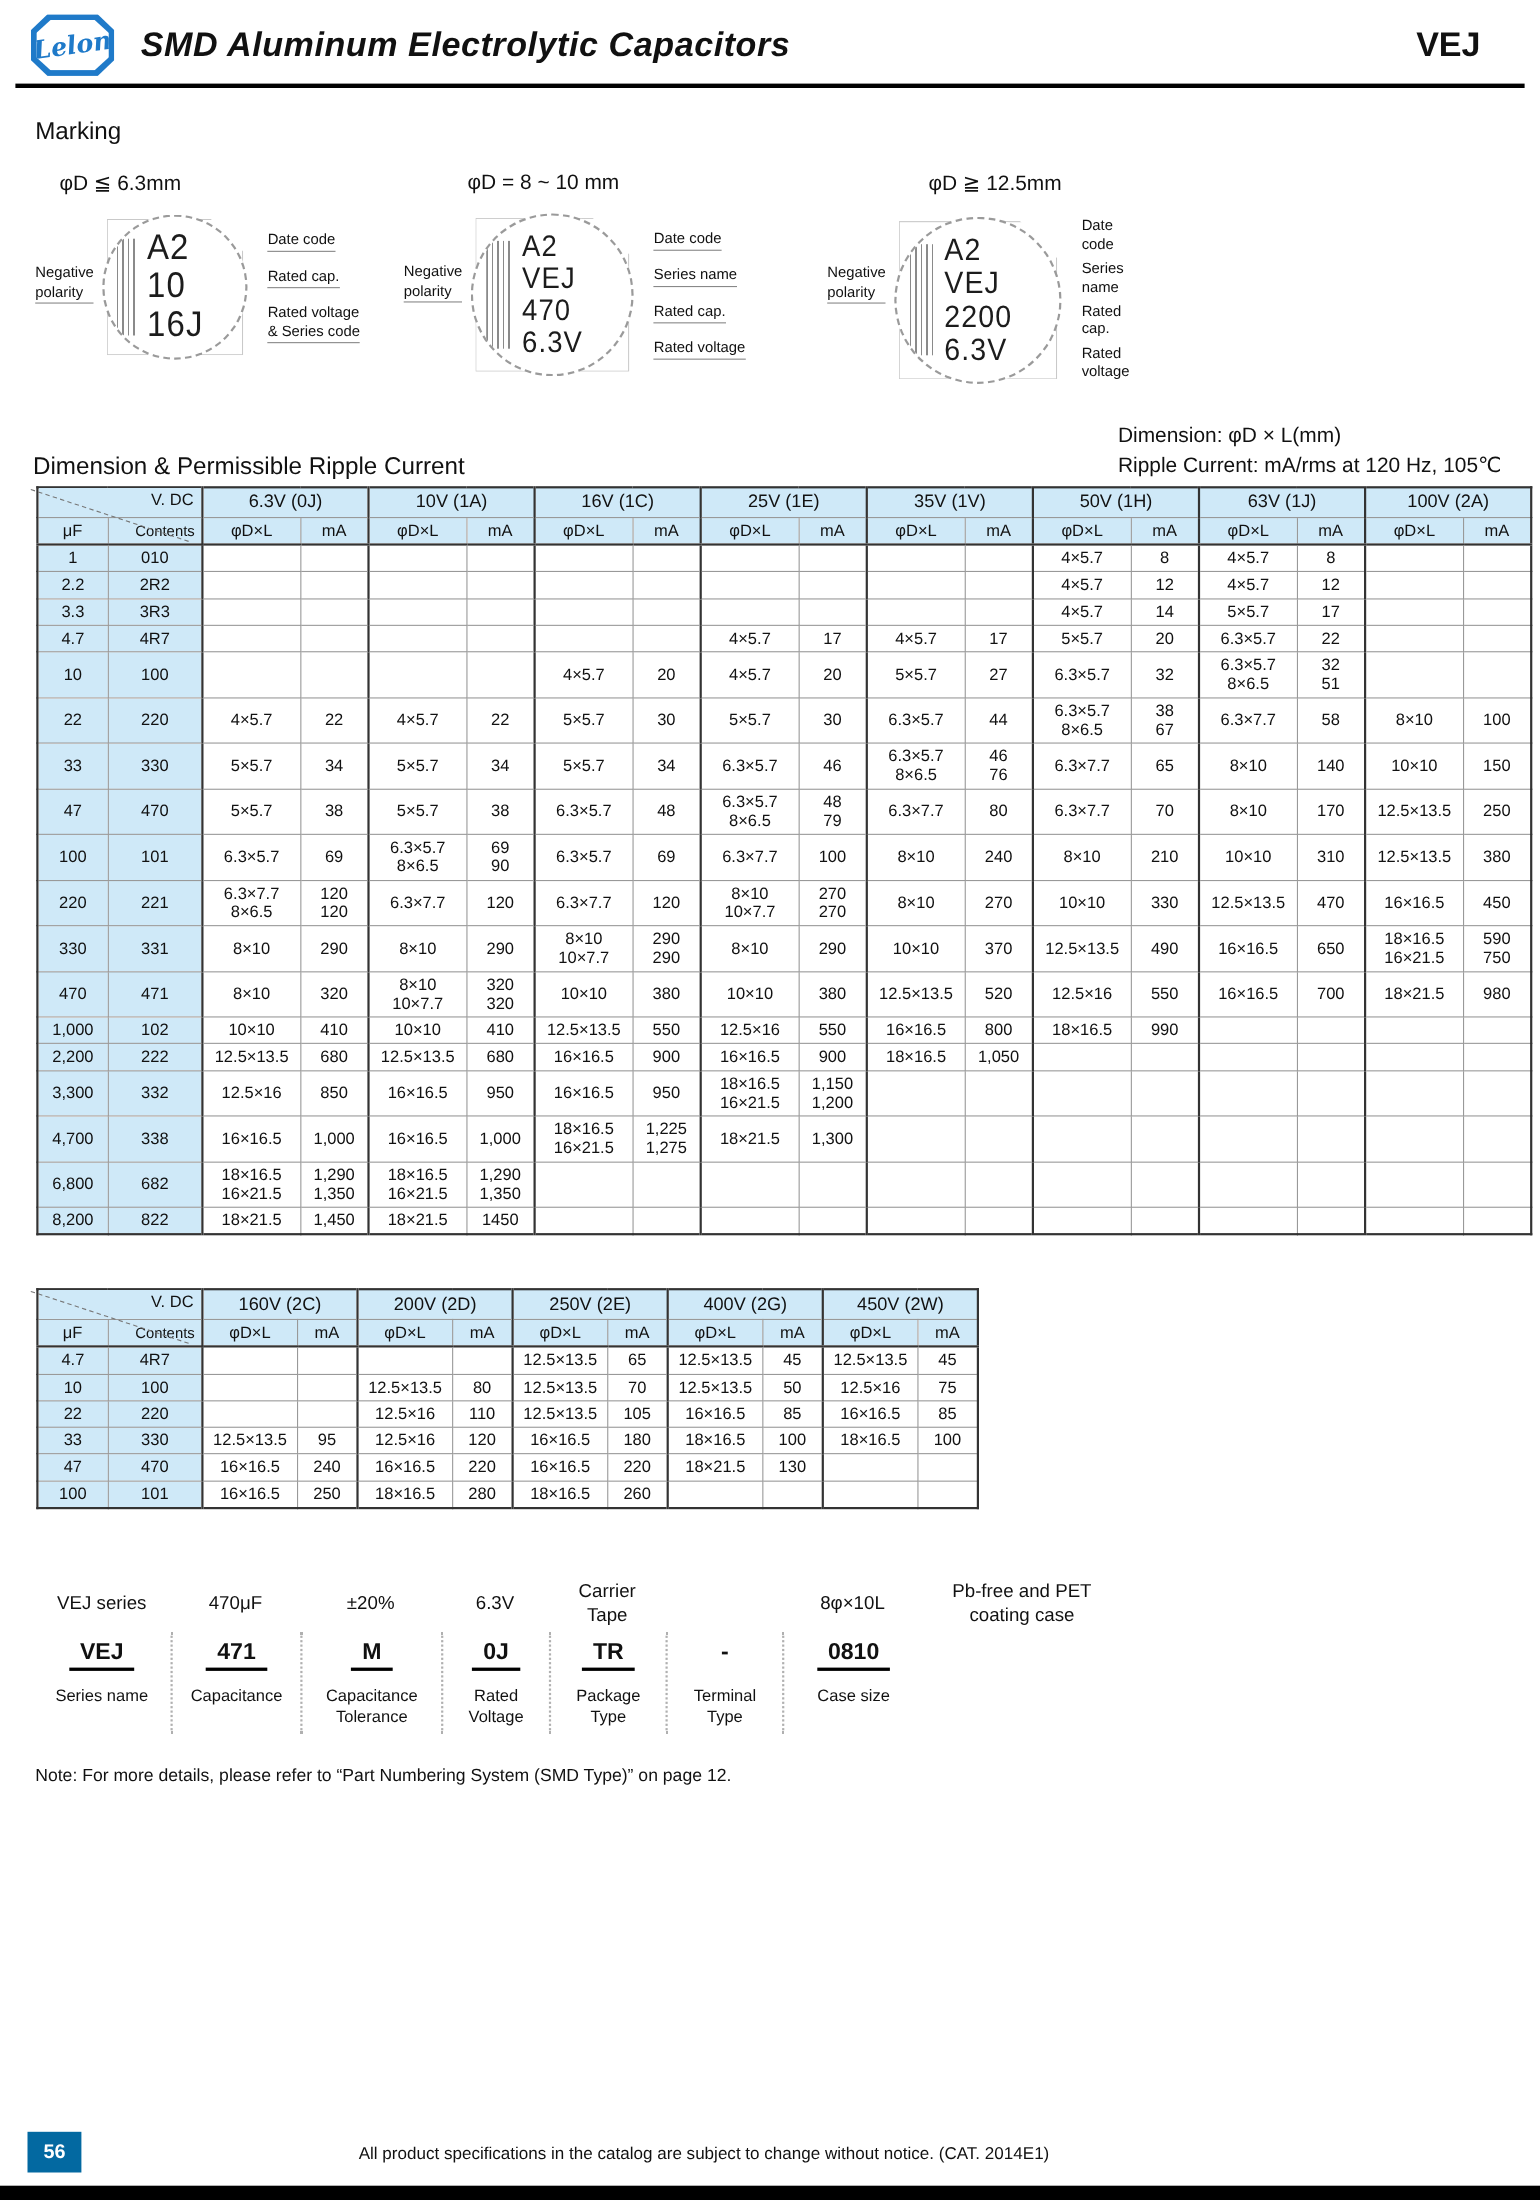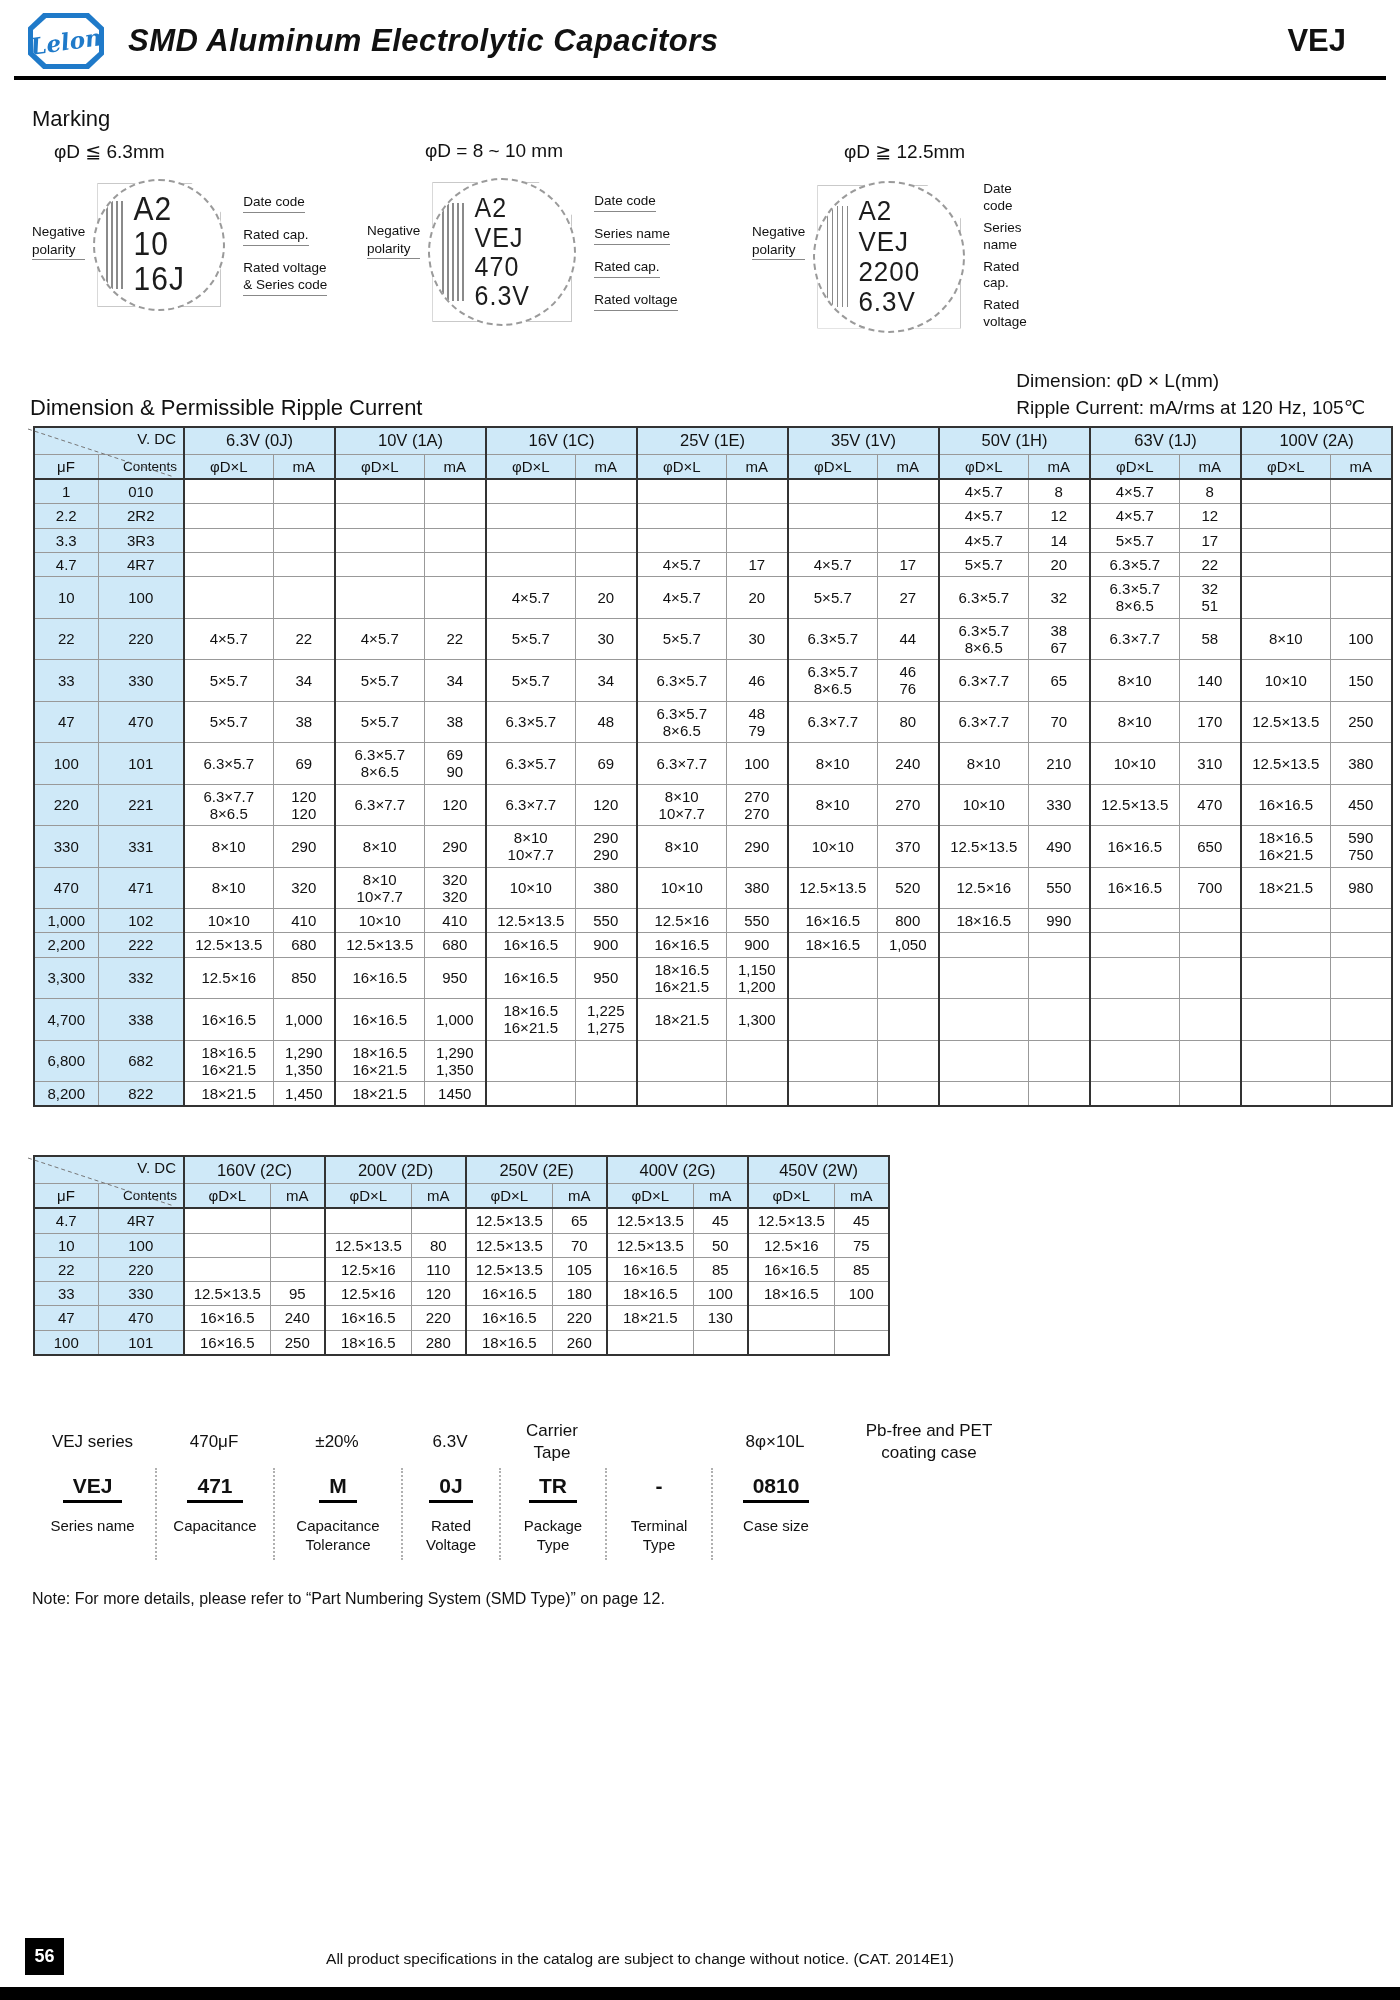--- a/index.html
+++ b/index.html
@@ -24,21 +24,21 @@
     color: #1f7ac9; font-size: 23px; transform: rotate(-8deg); }
   .title { font-size: 31px; font-weight: bold; font-style: italic; margin-left: 24px; letter-spacing: .5px; }
   .series { margin-left: auto; font-size: 31px; font-weight: bold; padding-right: 34px; }
   .header-rule { height: 4px; background: #000; margin: 4px 14px 0 14px; }
 
   
   .marking { margin: 26px 0 0 32px; }
   .marking-heading { font-size: 22px; }
   .diagrams { display: flex; margin-top: 8px; }
   .d1 { width: 335px; } .d2 { width: 385px; } .d3 { width: 390px; }
-  .size-label { font-size: 19px; margin: 0 0 16px 22px; }
+  .size-label { font-size: 19px; margin: 16px 0 16px 22px; }
   .d2 .size-label { margin-left: 58px; } .d3 .size-label { margin-left: 92px; }
   .dbody { display: flex; align-items: center; }
   .left-label { font-size: 13.5px; white-space: pre-line; line-height: 1.3;
     border-bottom: 1px solid #888; align-self: flex-start; margin-top: 44px; padding-bottom: 1px; }
   .cap { position: relative; flex: none; margin: 0 8px; }
   .d1 .cap { width: 132px; height: 132px; }
   .d2 .cap { width: 148px; height: 148px; }
   .d3 .cap { width: 152px; height: 152px; }
   .seat { position: absolute; inset: 4px; border: 1px solid #c9c9c9;
     clip-path: polygon(0 0,76% 0,100% 24%,100% 100%,0 100%); }
@@ -86,22 +86,22 @@
   .pn-ex { font-size: 17px; min-height: 52px; display: flex; align-items: center; justify-content: center;
     white-space: pre-line; line-height: 1.3; }
   .pn-low { padding: 6px 0 2px; height: 92px; }
   .pn-col + .pn-col .pn-low { border-left: 2px dotted #b0b0b0; }
   .pn-code { font-size: 21px; font-weight: bold; height: 36px; }
   .pn-code .u { border-bottom: 3px solid #000; padding: 0 10px 2px; display: inline-block; }
   .pn-label { font-size: 15px; margin-top: 6px; white-space: pre-line; line-height: 1.3; }
   .pns-note { margin: 30px 0 0 32px; font-size: 16px; }
 
   
-  .footer-badge { position: absolute; left: 25px; bottom: 25px; width: 39px; height: 37px;
-    background: #000000; color: #fff; font-size: 18px; font-weight: bold;
+  .footer-badge { position: absolute; left: 25px; bottom: 25px; width: 49px; height: 37px;
+    background: #0369a1; color: #fff; font-size: 18px; font-weight: bold;
     display: flex; align-items: center; justify-content: center; }
   .footer-text { position: absolute; bottom: 32px; left: 0; right: 120px; text-align: center; font-size: 15.5px; }
   .footer-bar { position: absolute; bottom: 0; left: 0; right: 0; height: 13px; background: #000; }
 </style>
 </head>
 <body>
 
 <div class="header">
   <div class="logo">
     <div class="logo-shape"></div>

